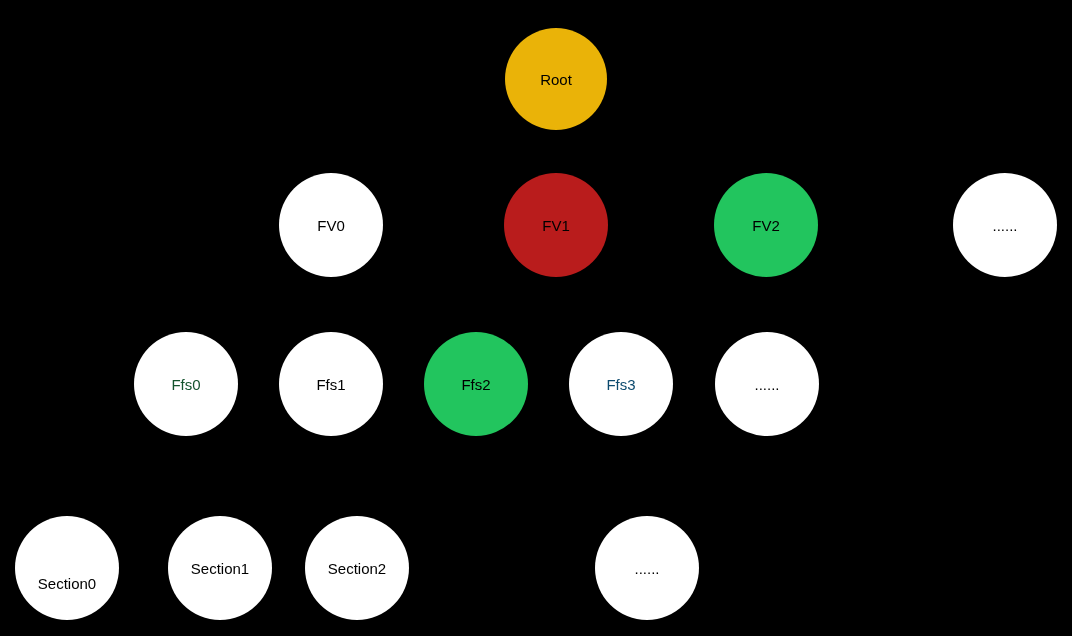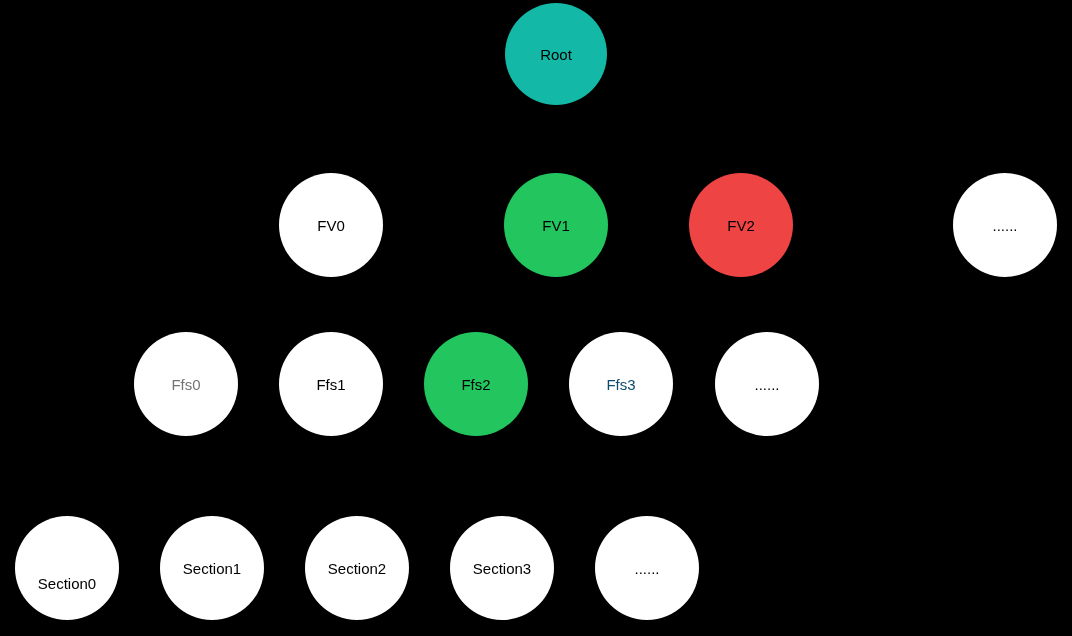--- a/index.html
+++ b/index.html
@@ -32,58 +32,55 @@
     text-align: center;
     white-space: nowrap;
     user-select: none;
   }
 </style>
 </head>
 <body>
 
 <div id="canvas" style="background: rgb(0, 0, 0);">
 
-<div class="node" style="left: 505px; top: 3px; width: 102px; height: 102px; background: #14b8a6;">
+<div class="node" style="left: 505px; top: 28px; width: 102px; height: 102px; background: #eab308;">
       <span class="node-label" style="color: rgb(0, 0, 0);">Root</span>
     </div>
     <div class="node" style="left: 279px; top: 173px; width: 104px; height: 104px; background: rgb(255, 255, 255);">
       <span class="node-label" style="color: rgb(0, 0, 0);">FV0</span>
     </div>
-    <div class="node" style="left: 504px; top: 173px; width: 104px; height: 104px; background: #22c55e;">
+    <div class="node" style="left: 504px; top: 173px; width: 104px; height: 104px; background: #b91c1c;">
       <span class="node-label" style="color: rgb(0, 0, 0);">FV1</span>
     </div>
-    <div class="node" style="left: 689px; top: 173px; width: 104px; height: 104px; background: #ef4444;">
+    <div class="node" style="left: 714px; top: 173px; width: 104px; height: 104px; background: #22c55e;">
       <span class="node-label" style="color: rgb(0, 0, 0);">FV2</span>
     </div>
     <div class="node" style="left: 953px; top: 173px; width: 104px; height: 104px; background: rgb(255, 255, 255);">
       <span class="node-label" style="color: rgb(0, 0, 0);">......</span>
     </div>
     <div class="node" style="left: 134px; top: 332px; width: 104px; height: 104px; background: rgb(255, 255, 255);">
-      <span class="node-label" style="color: #737373;">Ffs0</span>
+      <span class="node-label" style="color: #14532d;">Ffs0</span>
     </div>
     <div class="node" style="left: 279px; top: 332px; width: 104px; height: 104px; background: rgb(255, 255, 255);">
       <span class="node-label" style="color: rgb(0, 0, 0);">Ffs1</span>
     </div>
     <div class="node" style="left: 424px; top: 332px; width: 104px; height: 104px; background: #22c55e;">
       <span class="node-label" style="color: rgb(0, 0, 0);">Ffs2</span>
     </div>
     <div class="node" style="left: 569px; top: 332px; width: 104px; height: 104px; background: rgb(255, 255, 255);">
       <span class="node-label" style="color: #0c4a6e;">Ffs3</span>
     </div>
     <div class="node" style="left: 715px; top: 332px; width: 104px; height: 104px; background: rgb(255, 255, 255);">
       <span class="node-label" style="color: rgb(0, 0, 0);">......</span>
     </div>
     <div class="node" style="left: 15px; top: 516px; width: 104px; height: 104px; background: rgb(255, 255, 255);">
       <span class="node-label" style="color: rgb(0, 0, 0); margin-top: 30px;">Section0</span>
     </div>
-    <div class="node" style="left: 160px; top: 516px; width: 104px; height: 104px; background: rgb(255, 255, 255);">
+    <div class="node" style="left: 168px; top: 516px; width: 104px; height: 104px; background: rgb(255, 255, 255);">
       <span class="node-label" style="color: rgb(0, 0, 0);">Section1</span>
     </div>
     <div class="node" style="left: 305px; top: 516px; width: 104px; height: 104px; background: rgb(255, 255, 255);">
       <span class="node-label" style="color: rgb(0, 0, 0);">Section2</span>
-    </div>
-    <div class="node" style="left: 450px; top: 516px; width: 104px; height: 104px; background: rgb(255, 255, 255);">
-      <span class="node-label" style="color: rgb(0, 0, 0);">Section3</span>
     </div>
     <div class="node" style="left: 595px; top: 516px; width: 104px; height: 104px; background: rgb(255, 255, 255);">
       <span class="node-label" style="color: rgb(0, 0, 0);">......</span>
     </div>
   </div>
 
 </body></html>

